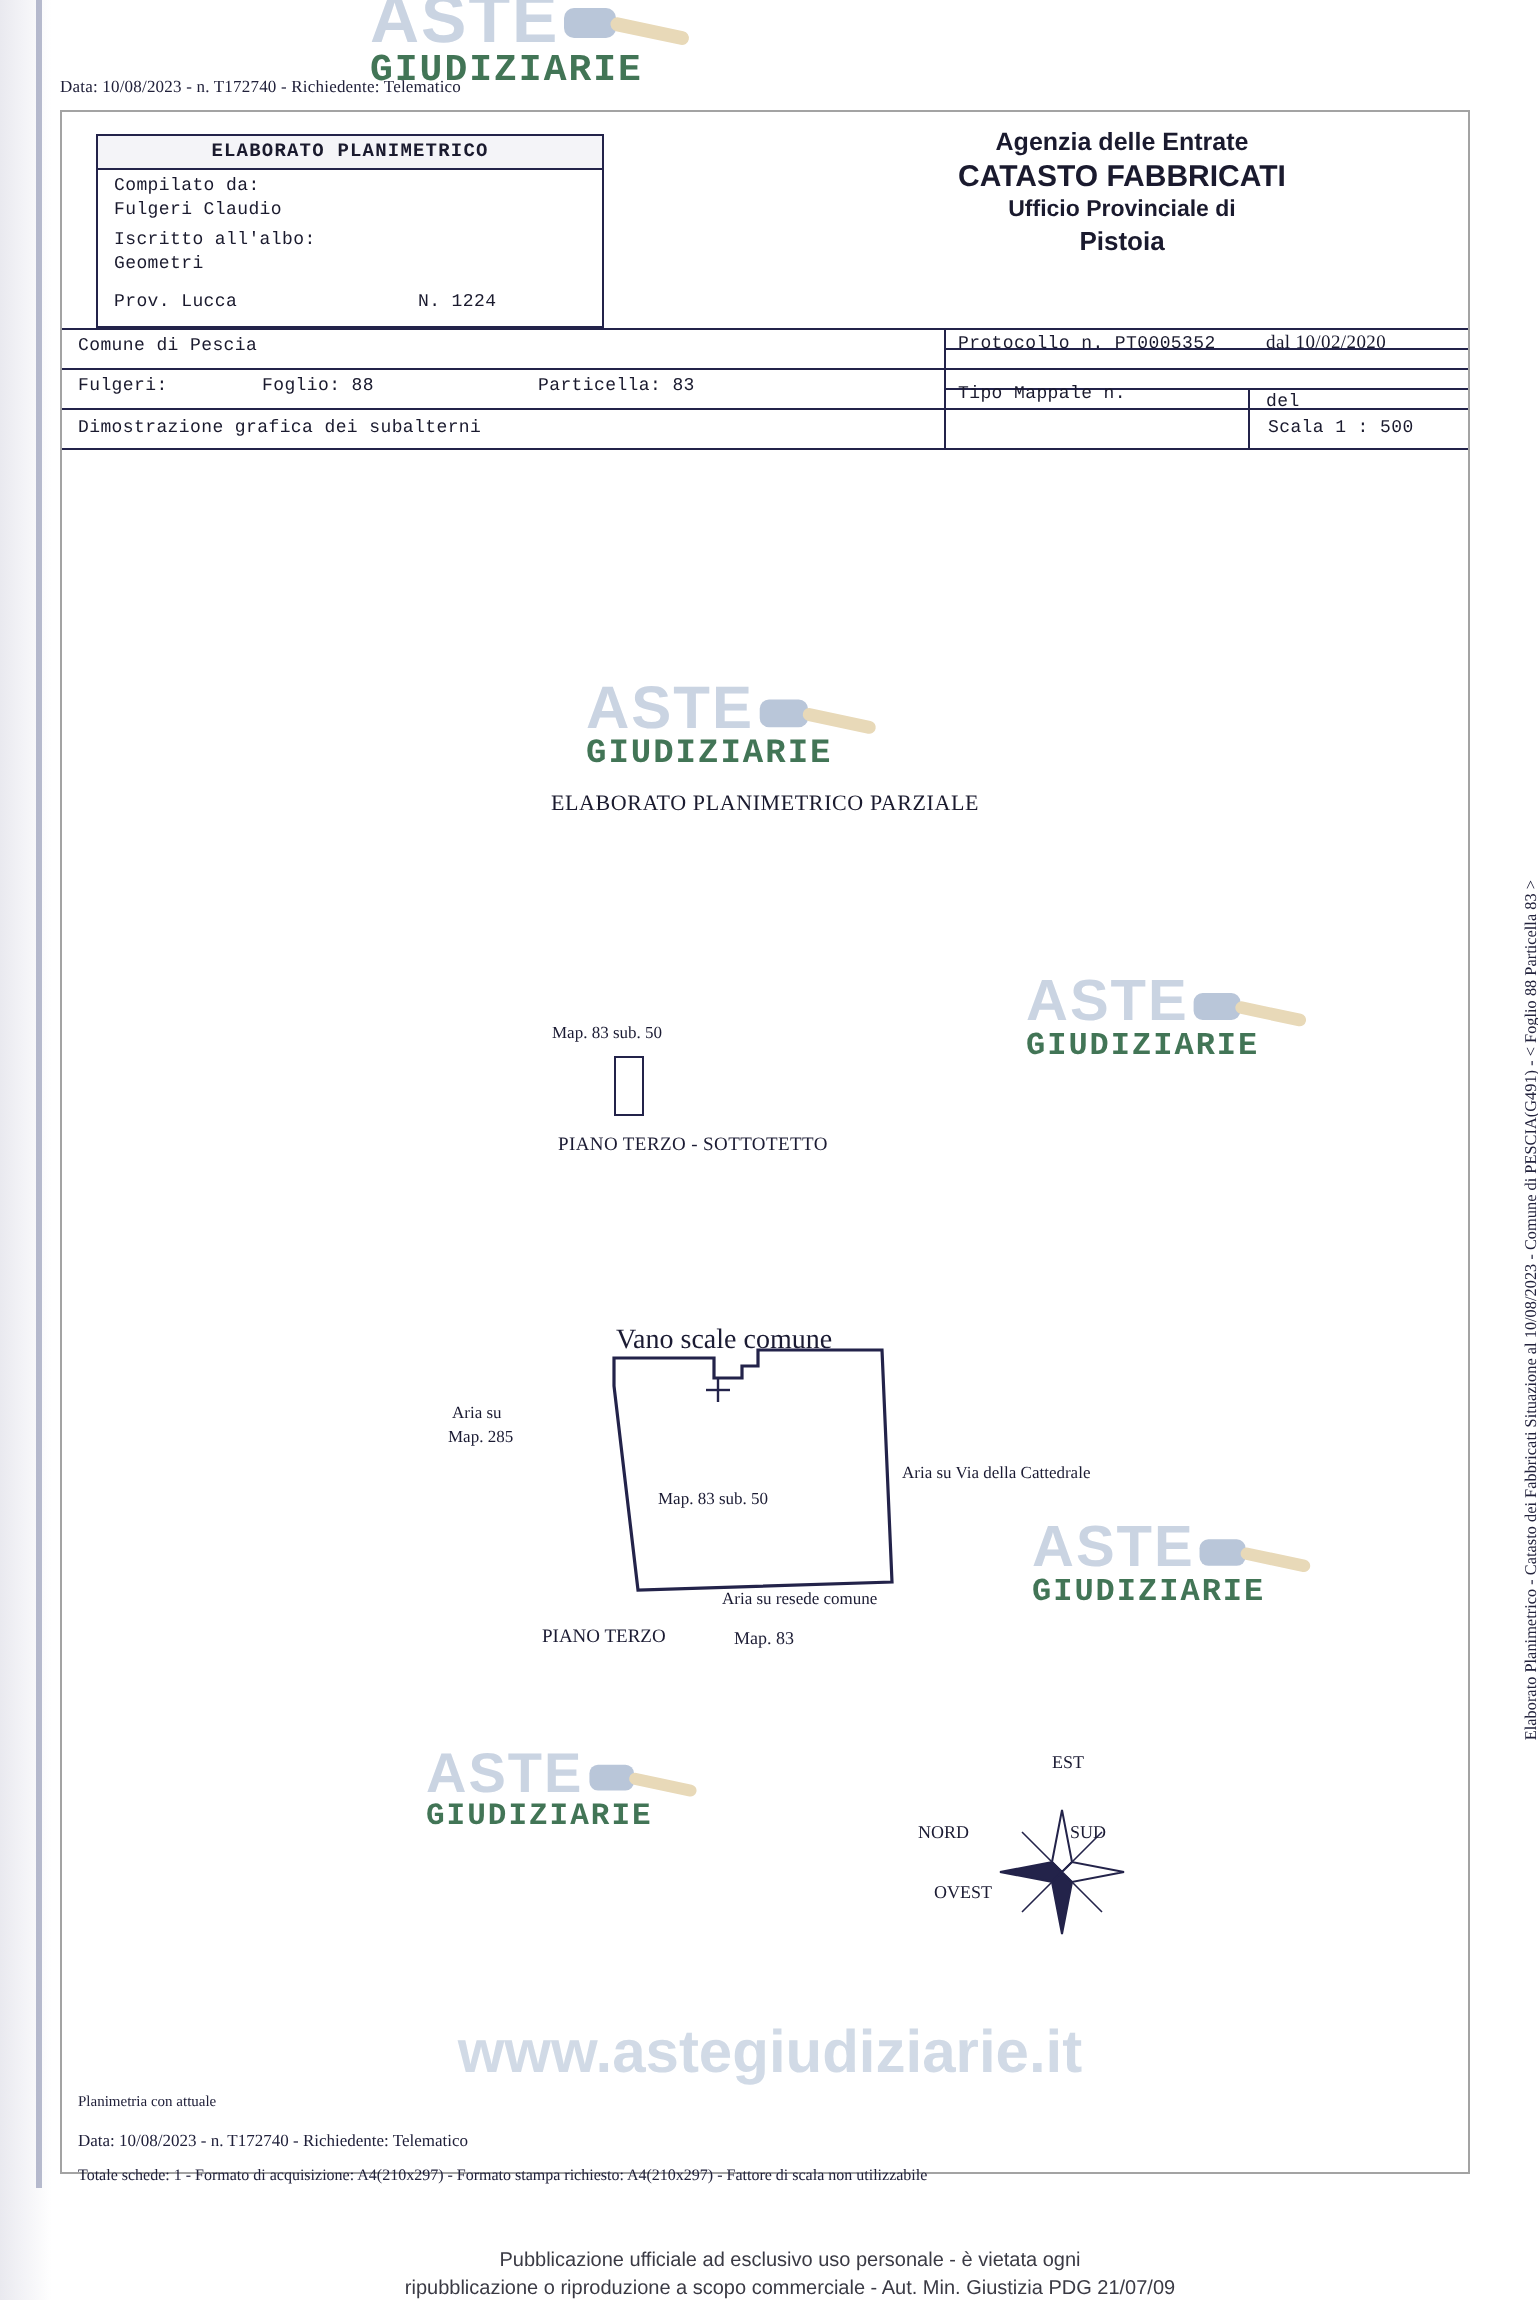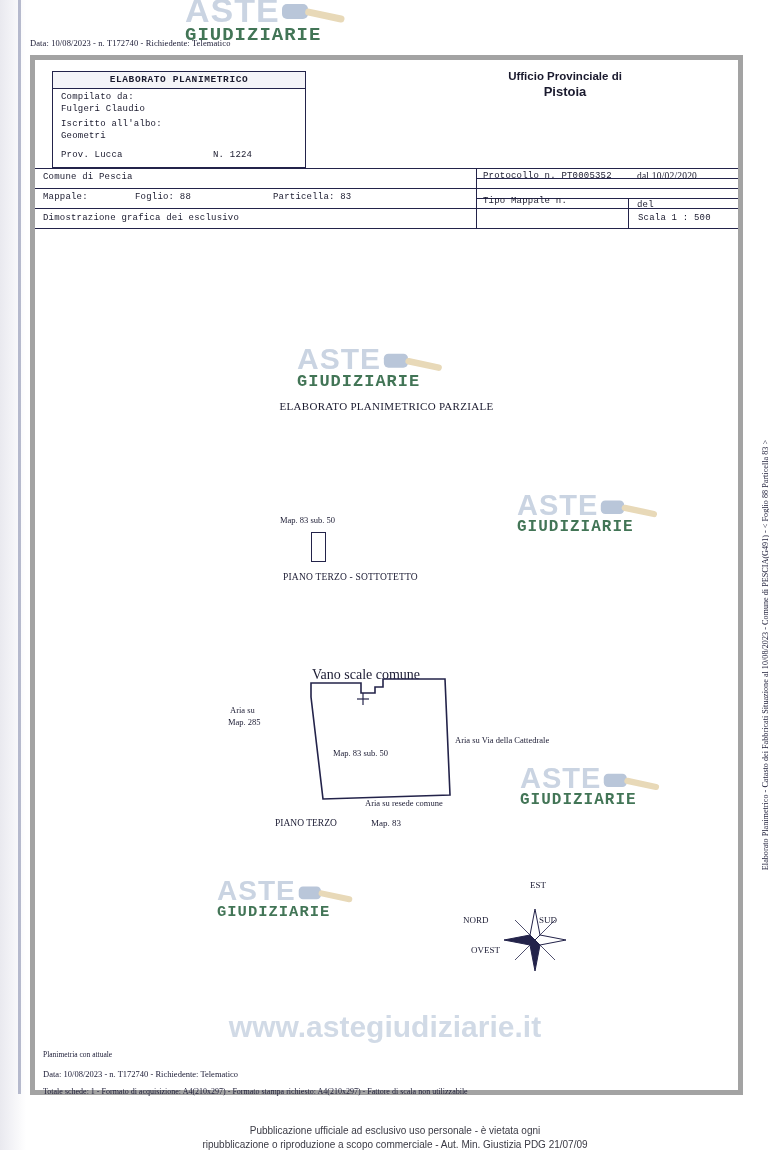--- a/index.html
+++ b/index.html
@@ -16,21 +16,21 @@
     background:linear-gradient(90deg,#e9e9ef 0%,#f2f2f6 40%,#ffffff 100%);}
   .scan-line{position:absolute;left:18px;top:0;width:3px;height:1094px;
     background:#a9aec4;opacity:.85;}
 
   
   .topmeta{position:absolute;left:30px;top:38px;font-size:8.5px;
     font-family:"Liberation Serif",serif;color:#20203a;letter-spacing:.1px;}
 
   
   .frame{position:absolute;left:30px;top:55px;width:703px;height:1030px;
-    border:5px solid #a3a3a3;}
+    border:1px solid #a3a3a3;}
 
   
   .hdr-box{position:absolute;left:17px;top:11px;width:252px;height:95px;
     border:1px solid #23234a;}
   .hdr-title{position:absolute;left:0;top:0;width:252px;height:16px;
     border-bottom:1px solid #23234a;background:#f4f4f8;
     font-family:"Liberation Mono",monospace;font-size:9.5px;font-weight:bold;
     text-align:center;line-height:16px;letter-spacing:.6px;}
   .hdr-line{position:absolute;left:8px;font-family:"Liberation Mono",monospace;
     font-size:9px;letter-spacing:.2px;}
@@ -111,38 +111,40 @@
       <div class="hdr-title">ELABORATO  PLANIMETRICO</div>
       <div class="hdr-line" style="top:20px;">Compilato da:</div>
       <div class="hdr-line" style="top:32px;">Fulgeri Claudio</div>
       <div class="hdr-line" style="top:47px;">Iscritto all'albo:</div>
       <div class="hdr-line" style="top:59px;">Geometri</div>
       <div class="hdr-line" style="top:78px;">Prov.  Lucca</div>
       <div class="hdr-line" style="top:78px;left:160px;">N.  1224</div>
     </div>
 
     <div class="ag-block">
+      <div class="ag1">Agenzia delle Entrate</div>
+      <div class="ag2">CATASTO FABBRICATI</div>
       <div class="ag3">Ufficio Provinciale di</div>
       <div class="ag4">Pistoia</div>
     </div>
 
     <div class="hr" style="left:0;top:108px;width:703px;"></div>
     <div class="hr" style="left:0;top:128px;width:703px;"></div>
     <div class="hr" style="left:0;top:148px;width:703px;"></div>
     <div class="hr" style="left:0;top:168px;width:703px;"></div>
     <div class="hr" style="left:441px;top:118px;width:262px;"></div>
     <div class="hr" style="left:441px;top:138px;width:262px;"></div>
     <div class="vr" style="left:441px;top:108px;height:60px;"></div>
     <div class="vr" style="left:593px;top:138px;height:30px;"></div>
 
     <div class="cell" style="left:8px;top:112px;">Comune di  Pescia</div>
-    <div class="cell" style="left:8px;top:132px;">Mappale:</div>
+    <div class="cell" style="left:8px;top:132px;">Fulgeri:</div>
     <div class="cell" style="left:100px;top:132px;">Foglio: 88</div>
     <div class="cell" style="left:238px;top:132px;">Particella: 83</div>
-    <div class="cell" style="left:8px;top:153px;">Dimostrazione  grafica  dei  esclusivo</div>
+    <div class="cell" style="left:8px;top:153px;">Dimostrazione  grafica  dei  subalterni</div>
 
     <div class="cell" style="left:448px;top:111px;">Protocollo n. PT0005352</div>
     <div class="cell sans" style="left:602px;top:111px;font-size:9.5px;">dal 10/02/2020</div>
     <div class="cell" style="left:448px;top:136px;text-align:center;">Tipo Mappale n.</div>
     <div class="cell" style="left:602px;top:140px;">del</div>
     <div class="cell" style="left:603px;top:153px;">Scala 1 : 500</div>
 
     <div class="title-parziale">ELABORATO PLANIMETRICO PARZIALE</div>
 
     <div class="wm" style="left:262px;top:285px;">

